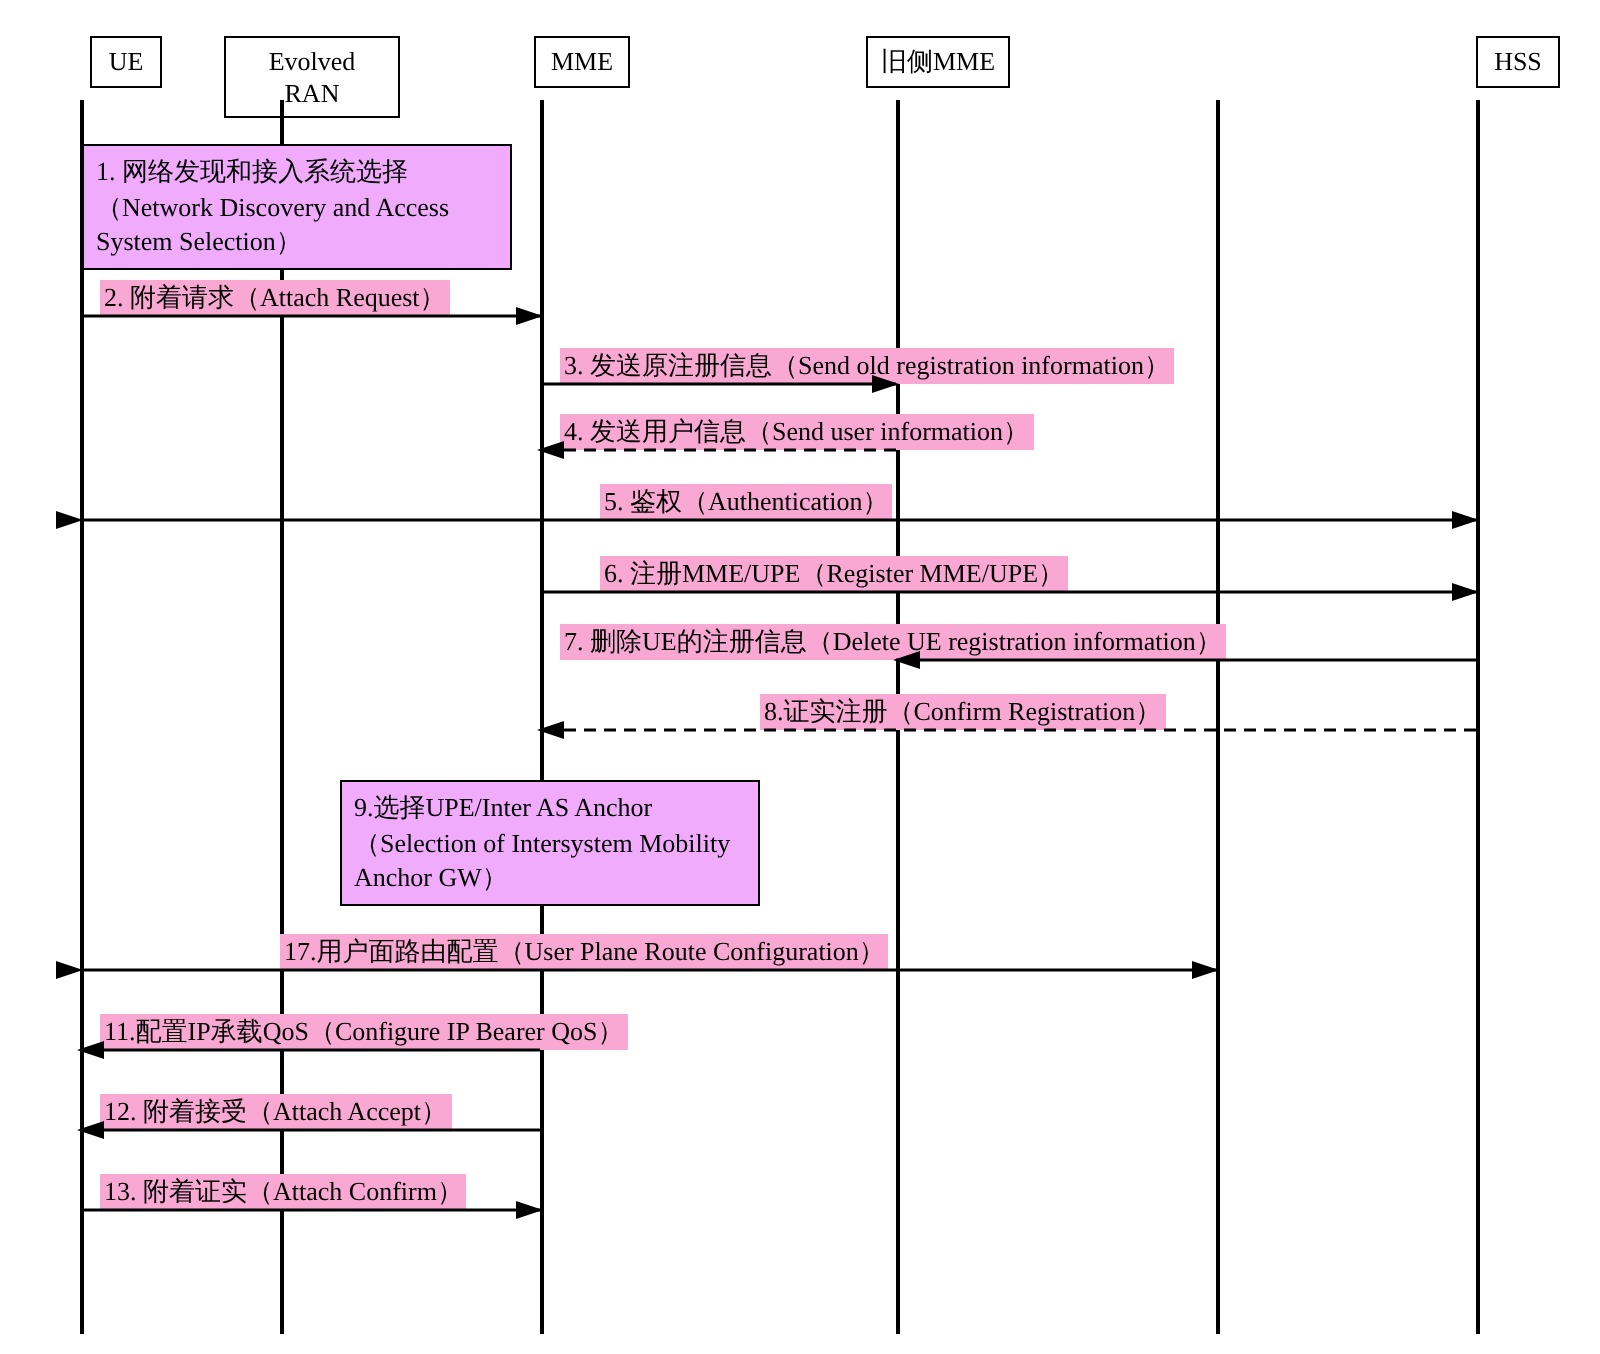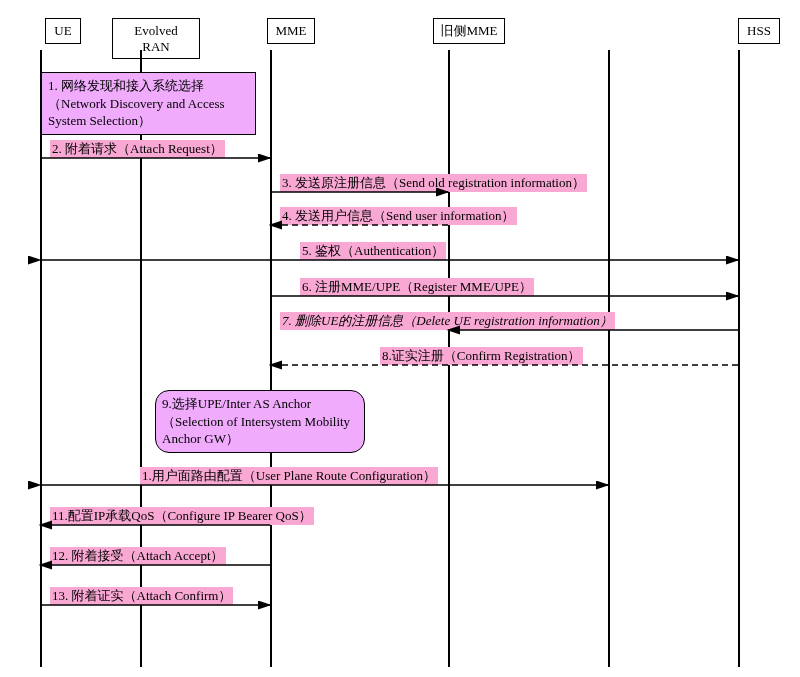--- a/index.html
+++ b/index.html
@@ -79,32 +79,32 @@
   <div class="lifeline" style="left:140px;"></div>
   <div class="lifeline" style="left:270px;"></div>
   <div class="lifeline" style="left:448px;"></div>
   <div class="lifeline" style="left:608px;"></div>
   <div class="lifeline" style="left:738px;"></div>
 
   <div class="msgbox" style="left:41px; top:72px; width:215px;">1. 网络发现和接入系统选择
 （Network Discovery and
 Access System Selection）</div>
 
-  <div class="msgbox" style="left:155px; top:390px; width:210px;border-radius:14px;">9.选择UPE/Inter AS Anchor
+  <div class="msgbox" style="left:170px; top:390px; width:210px;">9.选择UPE/Inter AS Anchor
 （Selection of Intersystem
 Mobility Anchor GW）</div>
 
   <div class="msg-label" style="left:50px;  top:140px;">2. 附着请求（Attach Request）</div>
   <div class="msg-label" style="left:280px; top:174px;">3. 发送原注册信息（Send old registration information）</div>
   <div class="msg-label" style="left:280px; top:207px;">4. 发送用户信息（Send user information）</div>
   <div class="msg-label" style="left:300px; top:242px;">5. 鉴权（Authentication）</div>
   <div class="msg-label" style="left:300px; top:278px;">6. 注册MME/UPE（Register MME/UPE）</div>
-  <div class="msg-label" style="left:280px; top:312px;font-style:italic;">7. 删除UE的注册信息（Delete UE registration information）</div>
+  <div class="msg-label" style="left:280px; top:312px;">7. 删除UE的注册信息（Delete UE registration information）</div>
   <div class="msg-label" style="left:380px; top:347px;">8.证实注册（Confirm Registration）</div>
-  <div class="msg-label" style="left:140px; top:467px;">1.用户面路由配置（User Plane Route Configuration）</div>
+  <div class="msg-label" style="left:140px; top:467px;">17.用户面路由配置（User Plane Route Configuration）</div>
   <div class="msg-label" style="left:50px;  top:507px;">11.配置IP承载QoS（Configure IP Bearer QoS）</div>
   <div class="msg-label" style="left:50px;  top:547px;">12. 附着接受（Attach Accept）</div>
   <div class="msg-label" style="left:50px;  top:587px;">13. 附着证实（Attach Confirm）</div>
 
   <svg class="arrows">
     <defs>
       <marker id="ah" markerWidth="10" markerHeight="10" refX="8" refY="3" orient="auto">
         <path d="M0,0 L9,3 L0,6 Z" fill="#000"></path>
       </marker>
     </defs>

